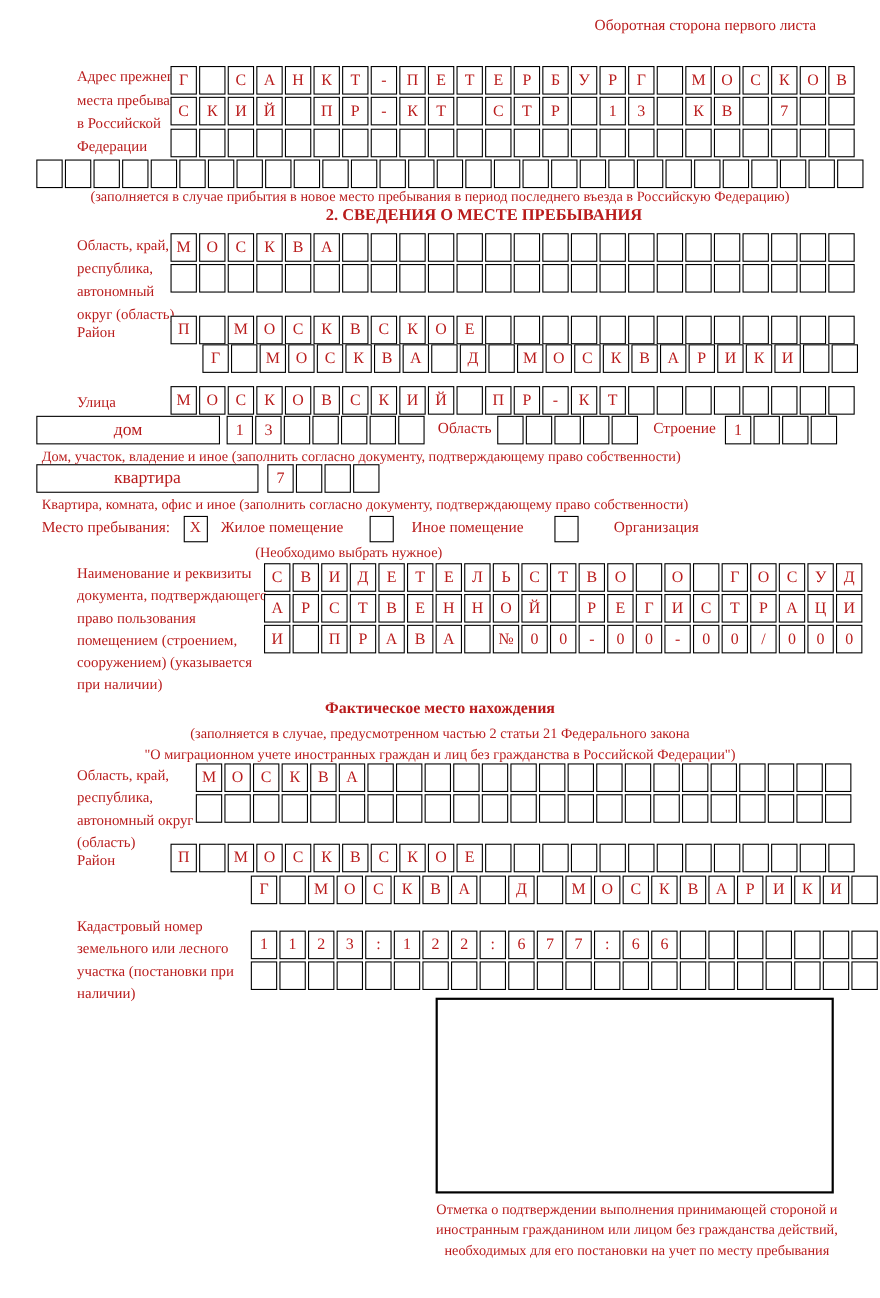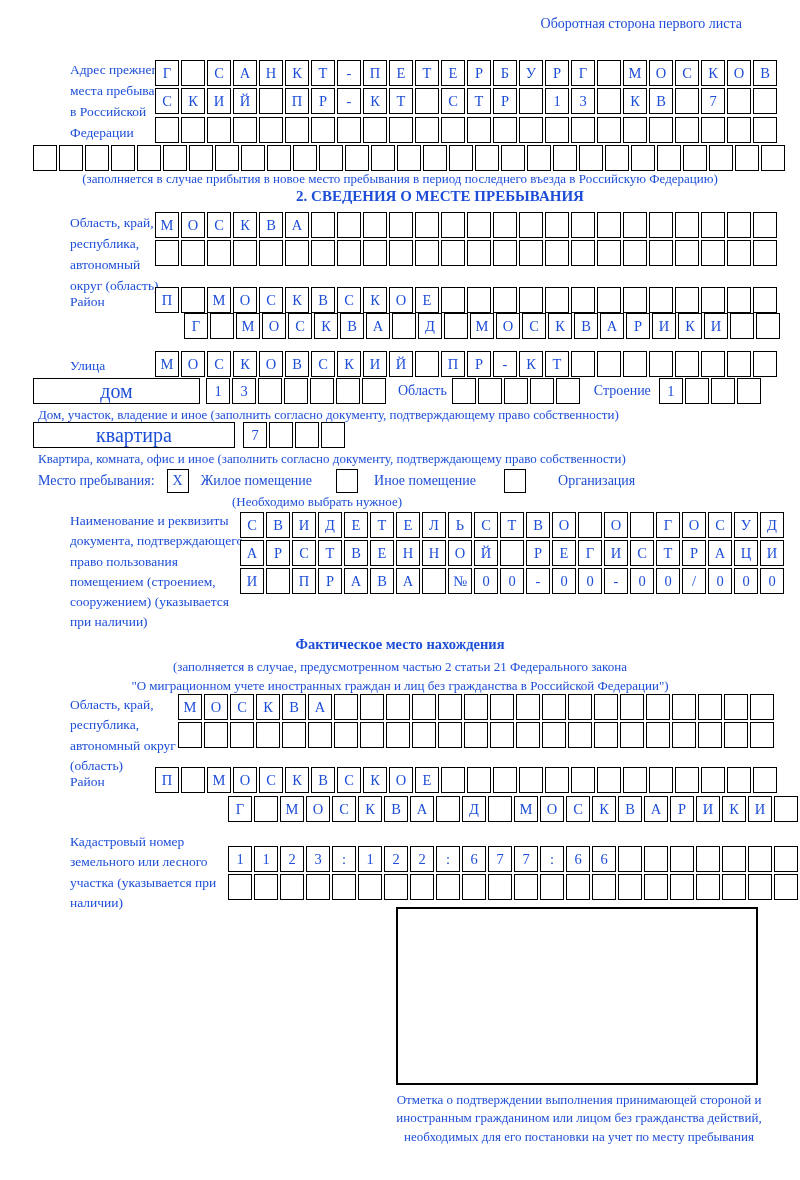--- a/index.html
+++ b/index.html
@@ -1,32 +1,32 @@
 <!DOCTYPE html>
 <html><head>
 <meta charset="utf-8">
 <style>
   html,body{margin:0;padding:0;background:#ffffff;}
   .page{
     position:relative;width:800px;height:1180px;background:#fff;
-    font-family:"Liberation Serif","DejaVu Serif",serif;color:#1d4ed8;overflow:hidden;
+    font-family:"Liberation Serif","DejaVu Serif",serif;color:#b91c1c;overflow:hidden;
   }
   .abs{position:absolute;}
   .lbl{font-size:13.5px;line-height:1.55;}
   .cap{font-size:13px;white-space:nowrap;}
   .center{left:0;width:100%;text-align:center;}
   .row{display:flex;gap:2px;}
   .cell{
     width:24px;height:26px;flex:0 0 24px;box-sizing:border-box;
     border:1.5px solid #000;display:flex;align-items:center;justify-content:center;
     font-size:14.5px;line-height:1;background:#fff;
   }
   .wbox{
     height:26px;box-sizing:border-box;border:1.5px solid #000;
-    display:flex;align-items:center;justify-content:center;font-size:20px;background:#fff;
+    display:flex;align-items:center;justify-content:center;font-size:16px;background:#fff;
   }
   .chk{
     width:22px;height:24px;box-sizing:border-box;border:1.5px solid #000;
     display:inline-flex;align-items:center;justify-content:center;font-size:14px;background:#fff;
   }
   .inlrow{display:flex;align-items:center;font-size:14px;}
   .ttl{font-weight:bold;font-size:15px;padding-left:40px;}
   .ttl2{font-weight:bold;font-size:14.5px;}
   .hdrnote{font-size:14px;}
   .stamp{box-sizing:border-box;border:2px solid #000;background:#fff;}
@@ -513,21 +513,21 @@
       <div class="cell">К</div>
       <div class="cell">В</div>
       <div class="cell">А</div>
       <div class="cell">Р</div>
       <div class="cell">И</div>
       <div class="cell">К</div>
       <div class="cell">И</div>
       <div class="cell"></div>
     </div>
 
-  <div class="abs lbl" style="left:70px;top:832px;width:150px;line-height:1.5;">Кадастровый номер земельного или лесного участка (указывается при наличии)</div>
+  <div class="abs lbl" style="left:70px;top:832px;width:150px;line-height:1.5;">Кадастровый номер земельного или лесного участка (постановки при наличии)</div>
   <div class="abs row" style="left:228px;top:846px;">
       <div class="cell">1</div>
       <div class="cell">1</div>
       <div class="cell">2</div>
       <div class="cell">3</div>
       <div class="cell">:</div>
       <div class="cell">1</div>
       <div class="cell">2</div>
       <div class="cell">2</div>
       <div class="cell">:</div>

